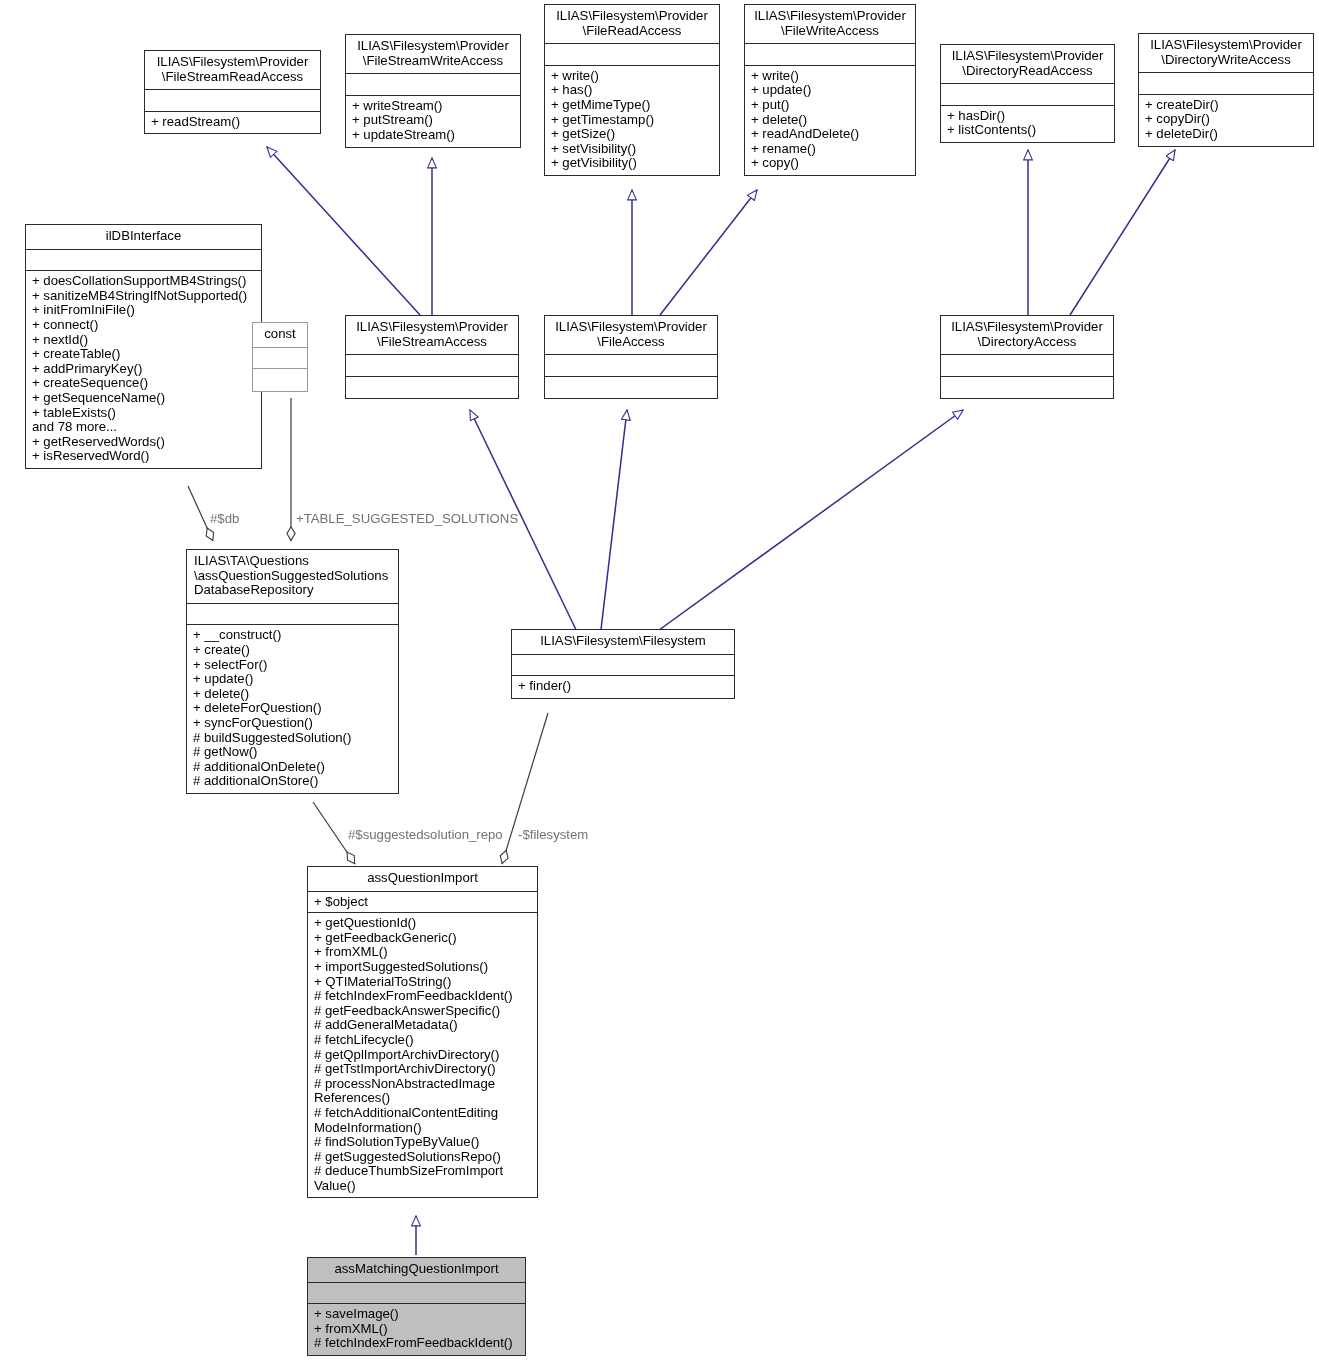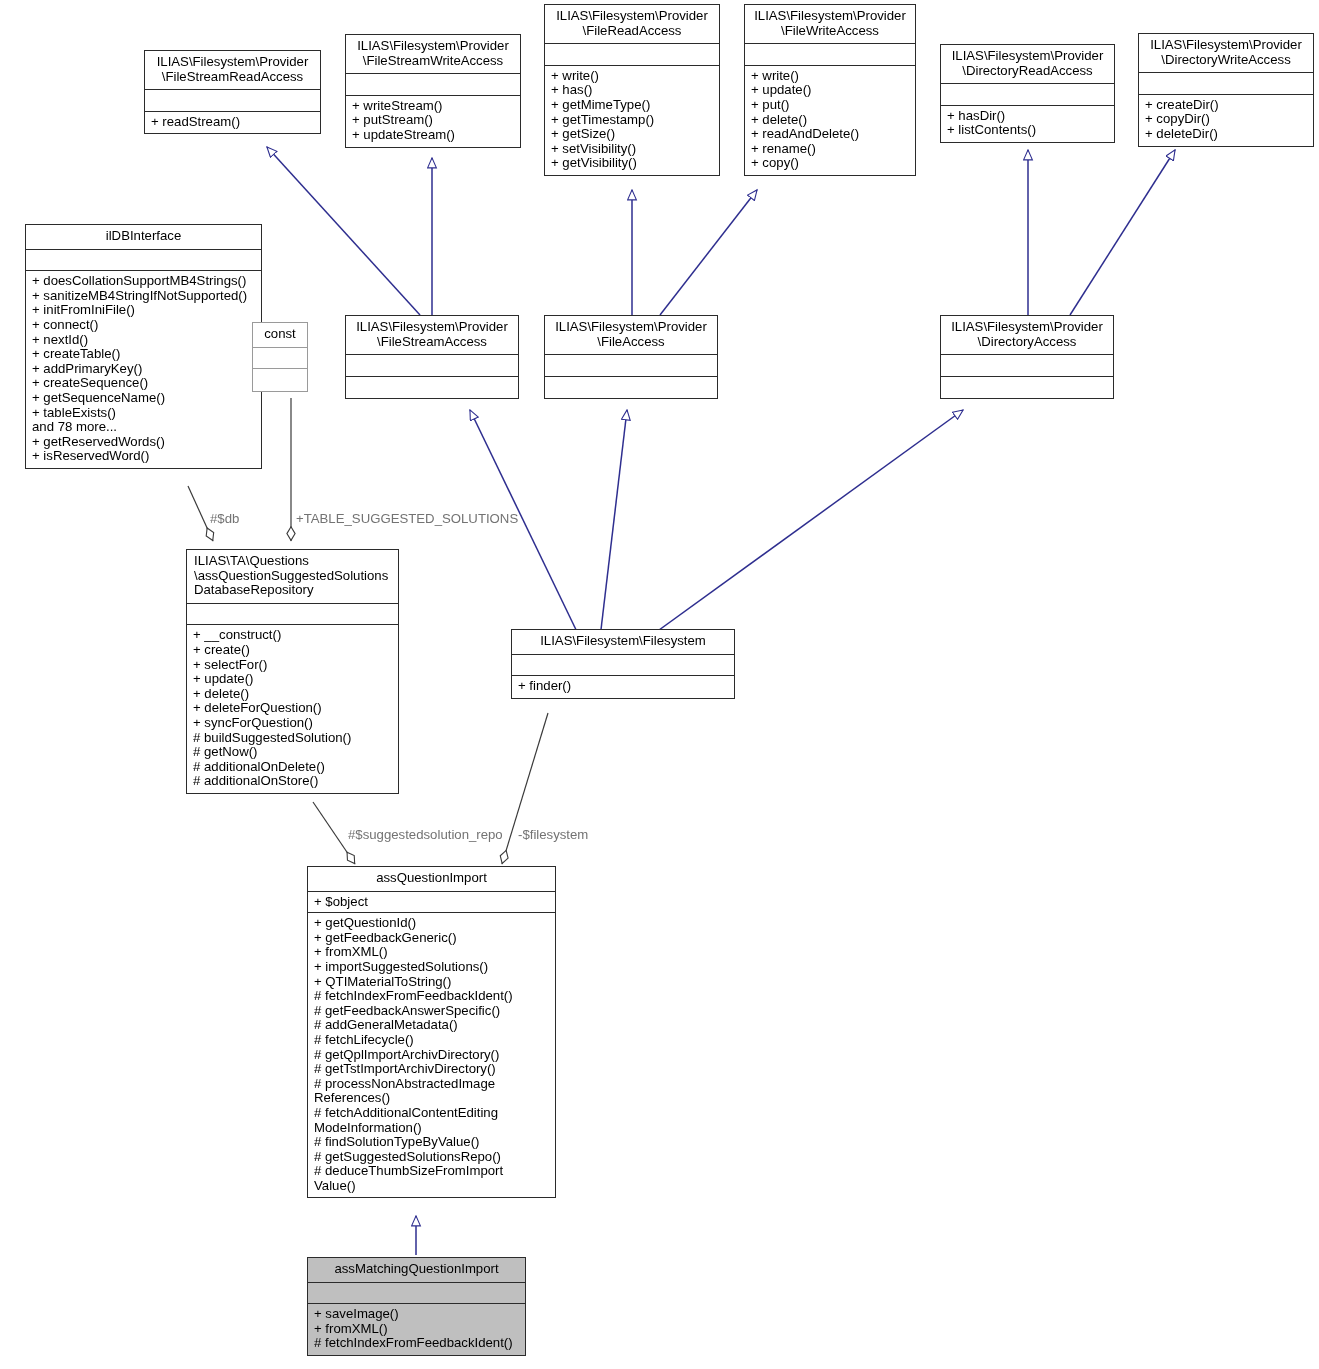--- a/index.html
+++ b/index.html
@@ -290,21 +290,21 @@
   <div class="uml-box" style="left:496px; top:629px; width:224px;margin-left:15px;">
     <div class="uml-title">ILIAS\Filesystem\Filesystem</div>
     <div class="uml-attrs">
         <div>&nbsp;</div>
       </div>
     <div class="uml-ops">
       <div>+ finder()</div>
     </div>
   </div>
 
-  <div class="uml-box" style="left:307px; top:866px; width:249px;">
+  <div class="uml-box" style="left:307px; top:866px; width:231px;">
     <div class="uml-title">assQuestionImport</div>
     <div class="uml-attrs">
       <div>+ $object</div>
     </div>
     <div class="uml-ops">
       <div>+ getQuestionId()</div>
       <div>+ getFeedbackGeneric()</div>
       <div>+ fromXML()</div>
       <div>+ importSuggestedSolutions()</div>
       <div>+ QTIMaterialToString()</div>

